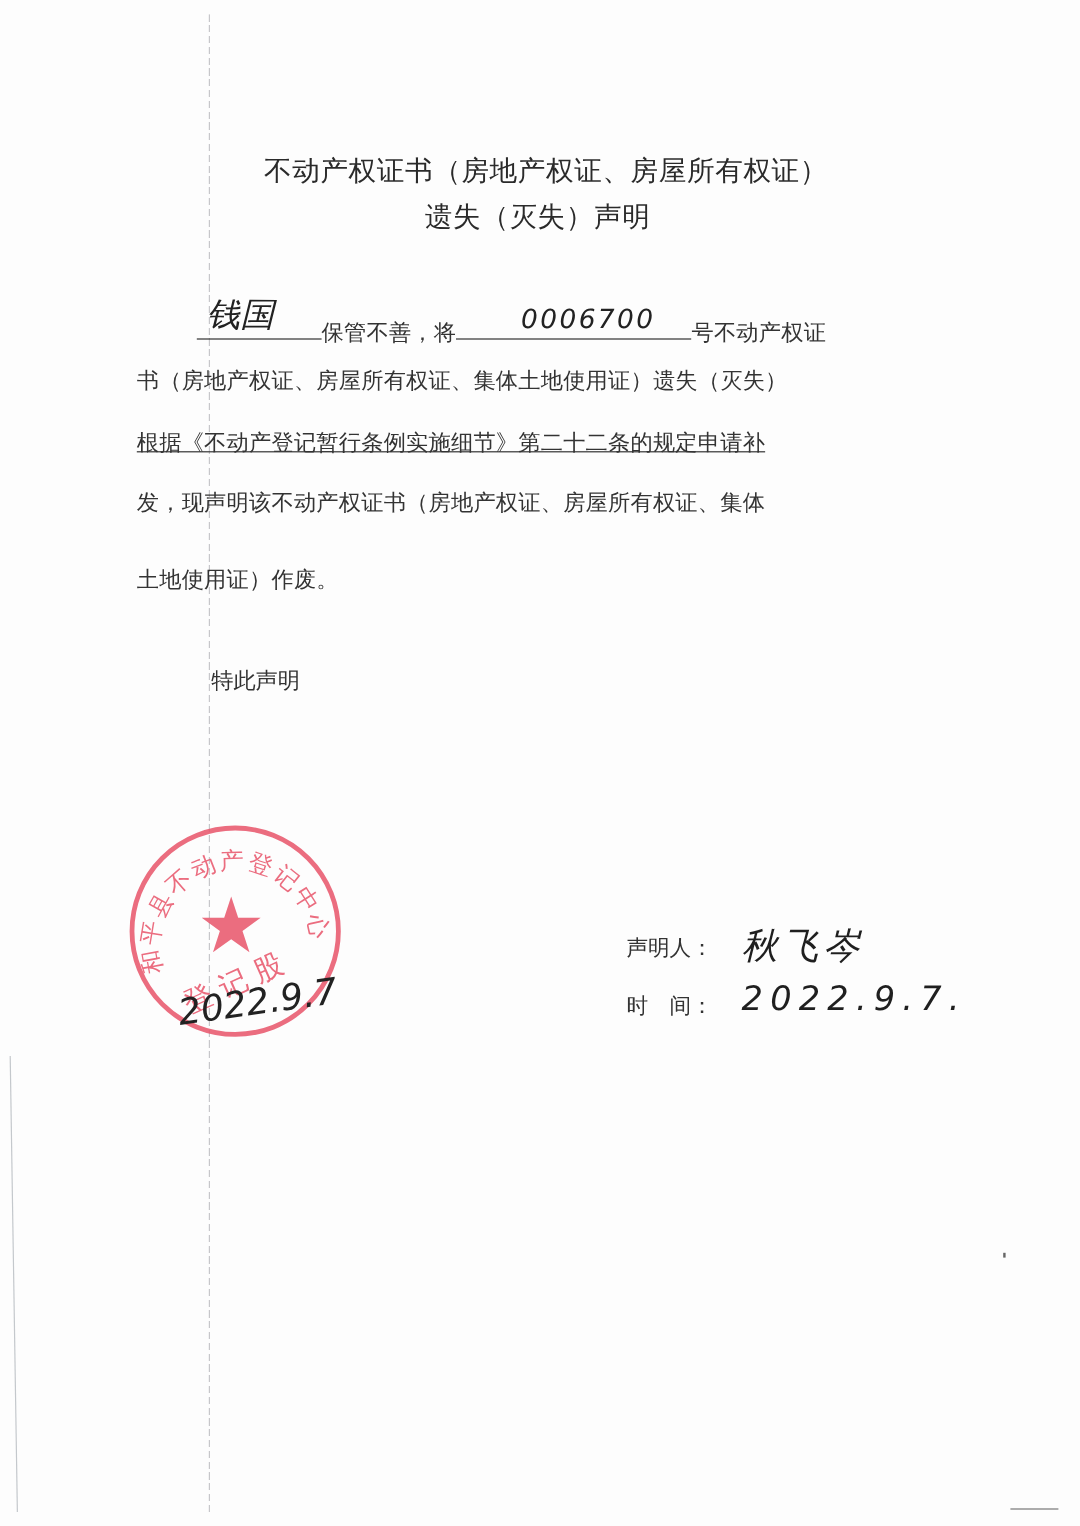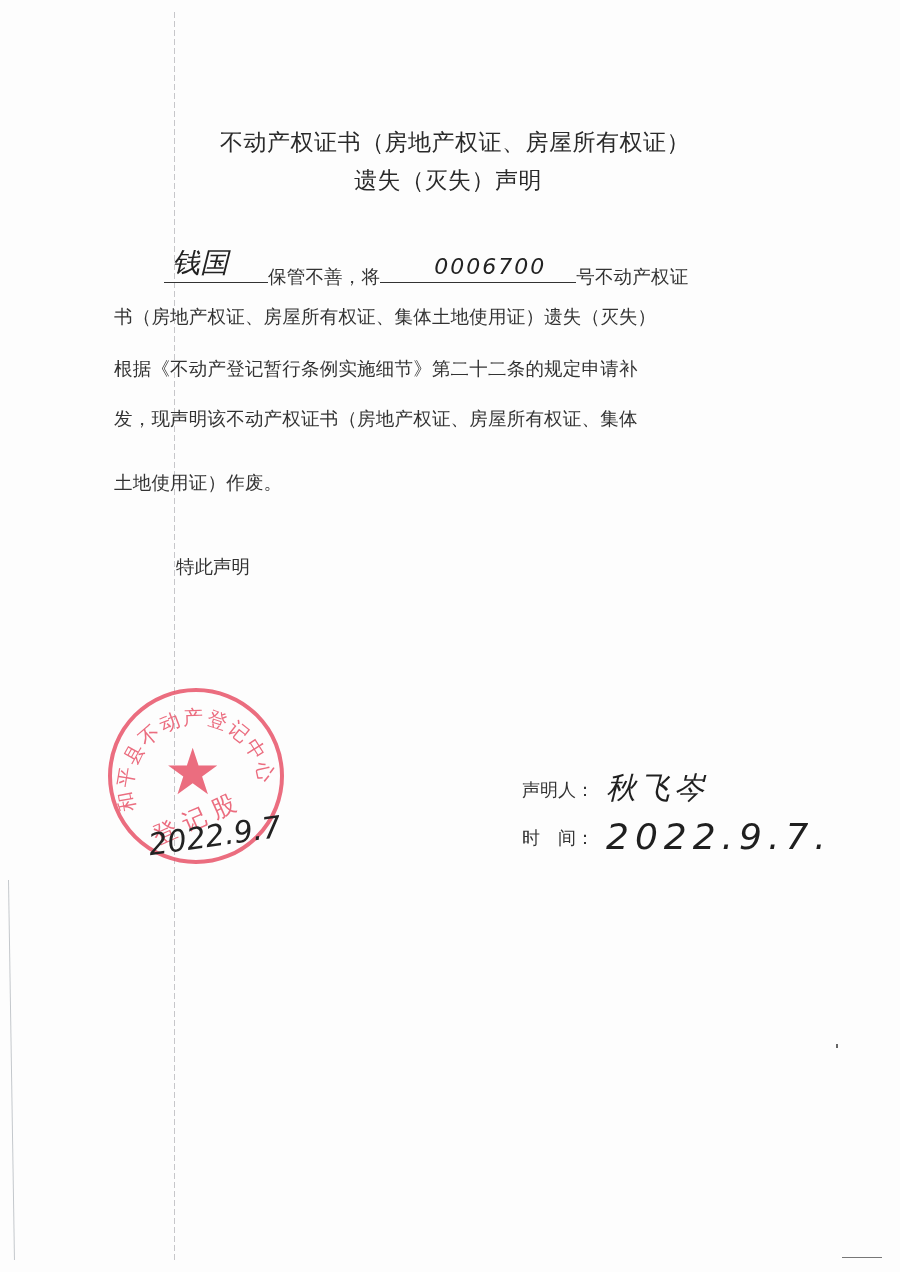--- a/index.html
+++ b/index.html
@@ -35,21 +35,21 @@
     .blank { display: inline-block; border-bottom: 1.2px solid #333; position: relative; vertical-align: baseline; text-align: center; }
     .hand {
       font-family: "DejaVu Sans", sans-serif; font-style: italic; color: #222;
       position: absolute; bottom: 3px; white-space: nowrap;
     }
 
     .sign-area { position: absolute; left: 522px; top: 778px; font-size: 18px; color: #333; }
     .sign-row { position: relative; height: 48px; white-space: nowrap; }
     .sign-label { display: inline-block; text-align: right; }
     .sign-hand {
-      position: absolute; left: 84px; top: -10px;
+      position: absolute; left: 96px; top: -10px;
       font-family: "DejaVu Sans", sans-serif; font-style: italic;
       font-size: 30px; color: #1f1f1f; letter-spacing: 4px;
     }
 
     .stamp {
       position: absolute; left: 108px; top: 688px; width: 176px; height: 176px;
       border: 4px solid #e8546a; border-radius: 50%;
       box-sizing: border-box; opacity: 0.85;
     }
     .stamp-ring-text { position: absolute; inset: 0; }
@@ -82,21 +82,21 @@
 
   <div class="para" style="top:0;">
     <div class="line" style="top:256px; left:50px;">
       <span class="blank" style="width:104px; height:26px;">
         <span class="hand" style="left:8px; font-size:28px; bottom:0;">钱国</span>
       </span><span>保管不善，将</span><span class="blank" style="width:196px; height:22px;">
         <span class="hand" style="left:54px; font-size:22px; letter-spacing:2px;">0006700</span>
       </span><span>号不动产权证</span>
     </div>
     <div class="line" style="top:304px;">书（房地产权证、房屋所有权证、集体土地使用证）遗失（灭失）</div>
-    <div class="line" style="top:356px;">根据《不动产登记暂行条例实施细节》第二十二条的规定申请补</div>
+    <div class="line" style="top:356px;text-decoration:underline;">根据《不动产登记暂行条例实施细节》第二十二条的规定申请补</div>
     <div class="line" style="top:406px;">发，现声明该不动产权证书（房地产权证、房屋所有权证、集体</div>
     <div class="line" style="top:470px;">土地使用证）作废。</div>
   </div>
 
   <div class="para" style="left:176px; top:554px; font-size:18.5px;">特此声明</div>
 
   <div class="stamp">
     <svg class="stamp-ring-text" viewBox="0 0 168 168" width="168" height="168">
       <defs>
         <path id="ring" d="M 24 118 A 64 64 0 1 1 148 100"></path>
@@ -110,16 +110,16 @@
   </div>
   <div class="stamp-date">2022.9.7</div>
 
   <div class="sign-area">
     <div class="sign-row">
       <span class="sign-label">声明人：</span>
       <span class="sign-hand">秋飞岑</span>
     </div>
     <div class="sign-row">
       <span class="sign-label">时　间：</span>
-      <span class="sign-hand" style="font-size:36px; letter-spacing:6px;">2022.9.7.</span>
+      <span class="sign-hand" style="font-size:28px; letter-spacing:6px;">2022.9.7.</span>
     </div>
   </div>
 </div>
 
 </body></html>

